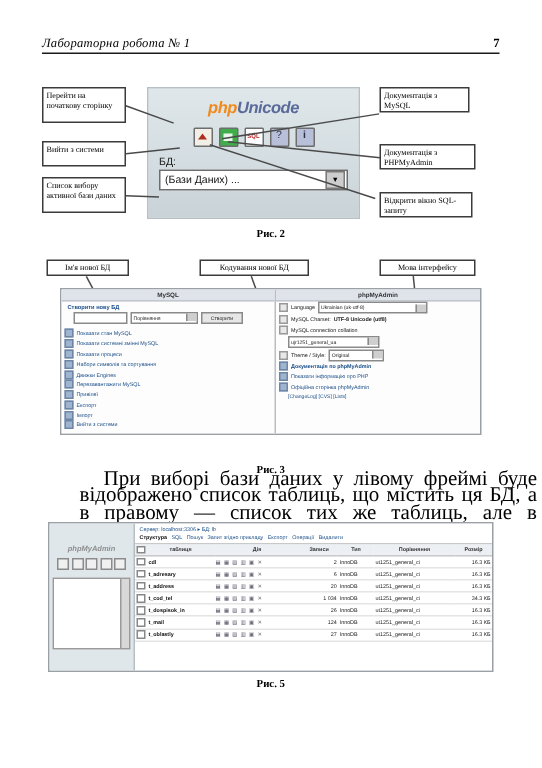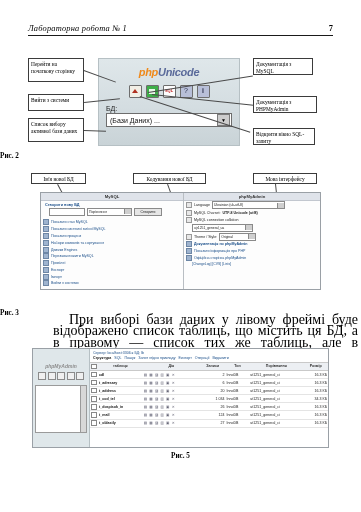--- a/index.html
+++ b/index.html
@@ -41,21 +41,21 @@
   .ic-info{background:#b8bfd8;}
   .ic-info::after{content:"i";position:absolute;left:0;right:0;top:0.5px;text-align:center;
      font-family:"Liberation Sans",sans-serif;font-size:7px;color:#2a2f4a;font-weight:bold;}
   .pma-dblabel{margin:7px 0 1px 7px;font-family:"Liberation Sans",sans-serif;font-size:7px;color:#1a1a1a;}
   .pma-select{margin:0 7px;height:12px;border:1px solid #6d6d6d;background:#fff;
               display:flex;align-items:center;justify-content:space-between;}
   .pma-select .sel-text{font-family:"Liberation Sans",sans-serif;font-size:7px;padding-left:3px;color:#111;}
   .pma-select .sel-arrow{width:11px;height:10px;margin-right:1px;background:#cdcdcd;border:1px solid #7a7a7a;
               display:flex;align-items:center;justify-content:center;font-size:5px;line-height:1;}
 
-  .figcap{position:absolute;width:361px;font-size:7.2px;font-weight:bold;}
+  .figcap{position:absolute;width:361px;text-align:center;font-size:7.2px;font-weight:bold;}
 
   
   .fig3{position:absolute;left:40px;top:192px;width:281px;height:98px;background:#fff;
         border:1px solid #9aa0a6;box-sizing:border-box;display:flex;overflow:hidden;}
   .f3-left{width:142px;border-right:1px solid #b9bec3;background:#fdfdfd;}
   .f3-right{flex:1;background:#fdfdfd;}
   .f3-head{height:7px;background:#dfe3ea;border-bottom:1px solid #c2c7cf;
            font-family:"Liberation Sans",sans-serif;font-size:4.2px;font-weight:bold;
            color:#333;text-align:center;line-height:7px;}
   .f3-row{display:flex;align-items:center;gap:2px;padding:0.4px 2px;

